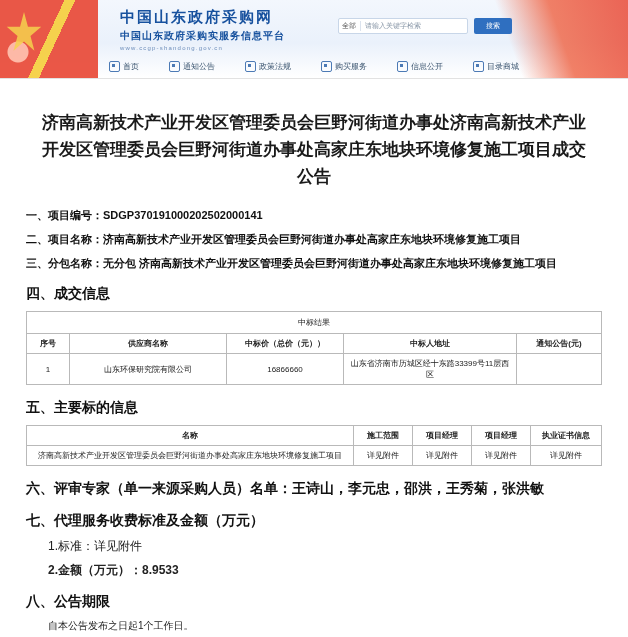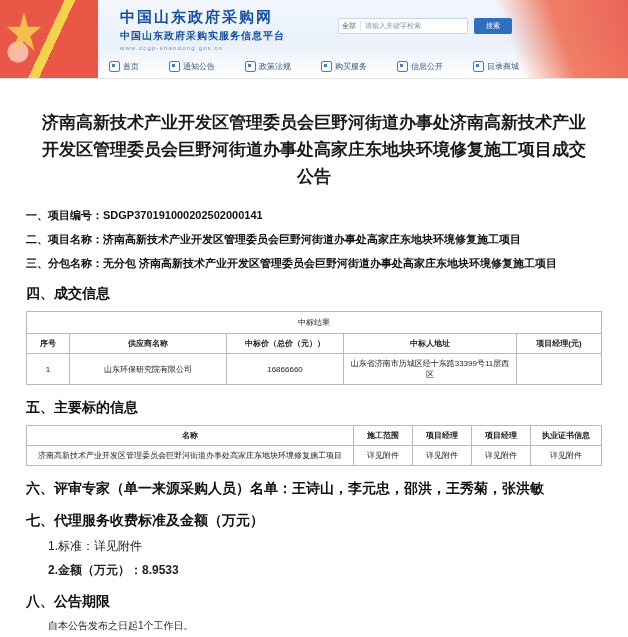--- a/index.html
+++ b/index.html
@@ -269,21 +269,21 @@
   <table class="t1">
     <tbody>
         <tr class="tbl-caption">
       <td colspan="5">中标结果</td>
     </tr>
     <tr class="tbl-head">
       <td style="width:36px">序号</td>
       <td style="width:150px">供应商名称</td>
       <td style="width:110px">中标价（总价（元））</td>
       <td>中标人地址</td>
-      <td style="width:78px">项目经理(元)</td>
+      <td style="width:78px">通知公告(元)</td>
     </tr>
     <tr>
       <td>1</td>
       <td>山东环保研究院有限公司</td>
       <td>16866660</td>
       <td>山东省济南市历城区经十东路33399号11层西区</td>
       <td></td>
     </tr>
   </tbody>
     </table>

